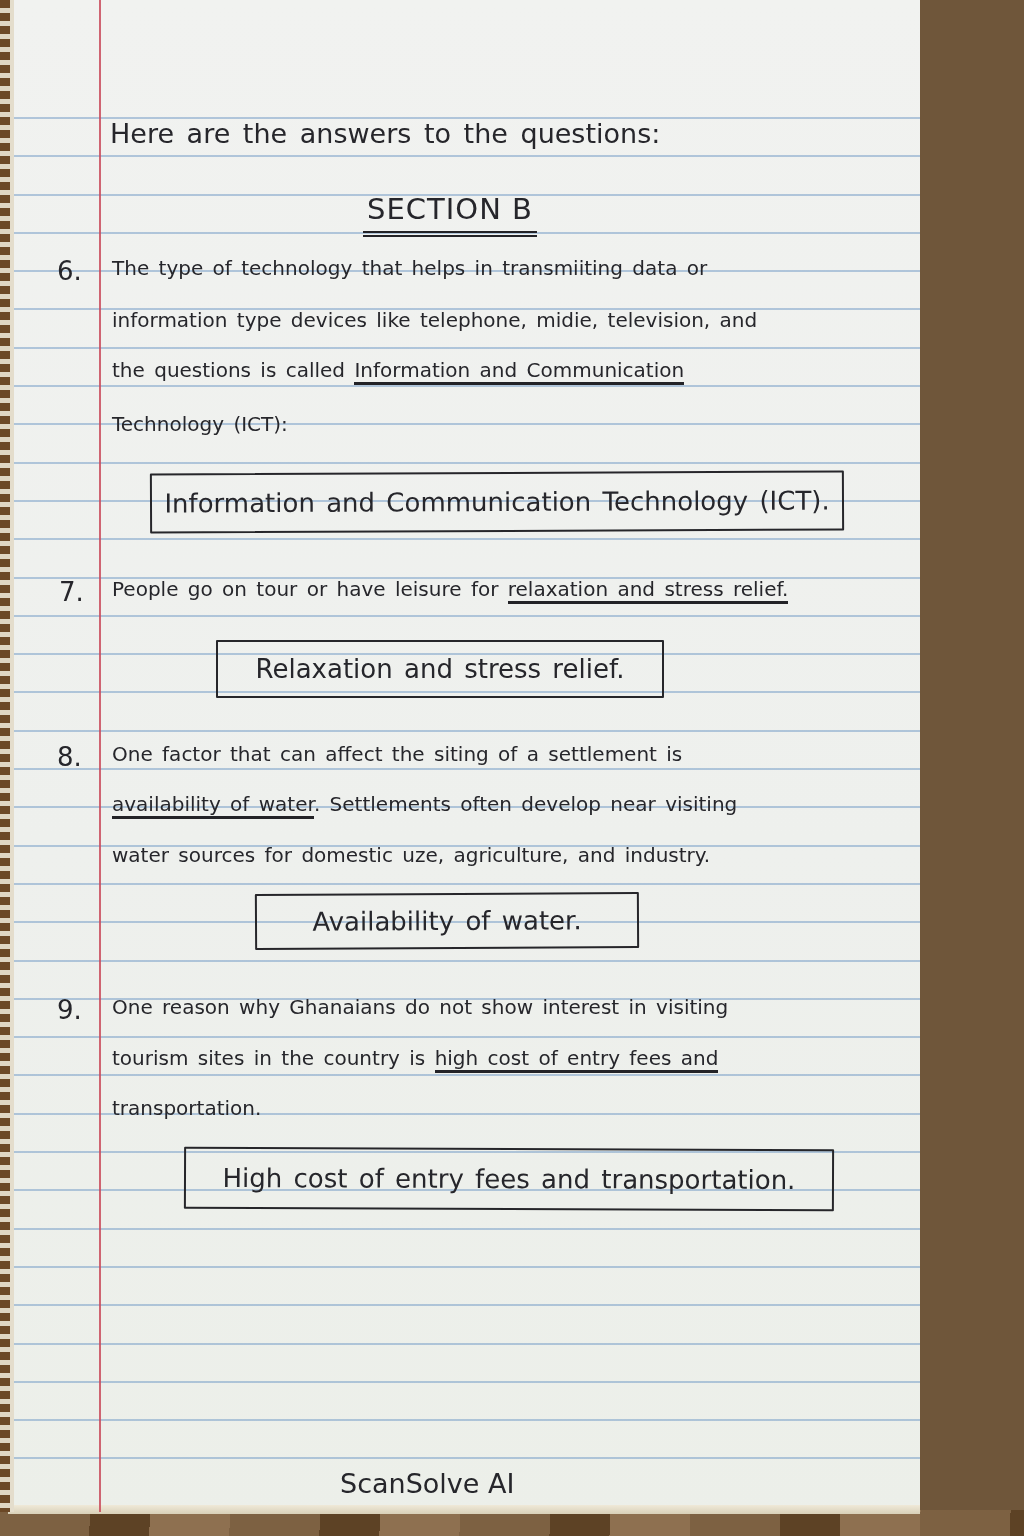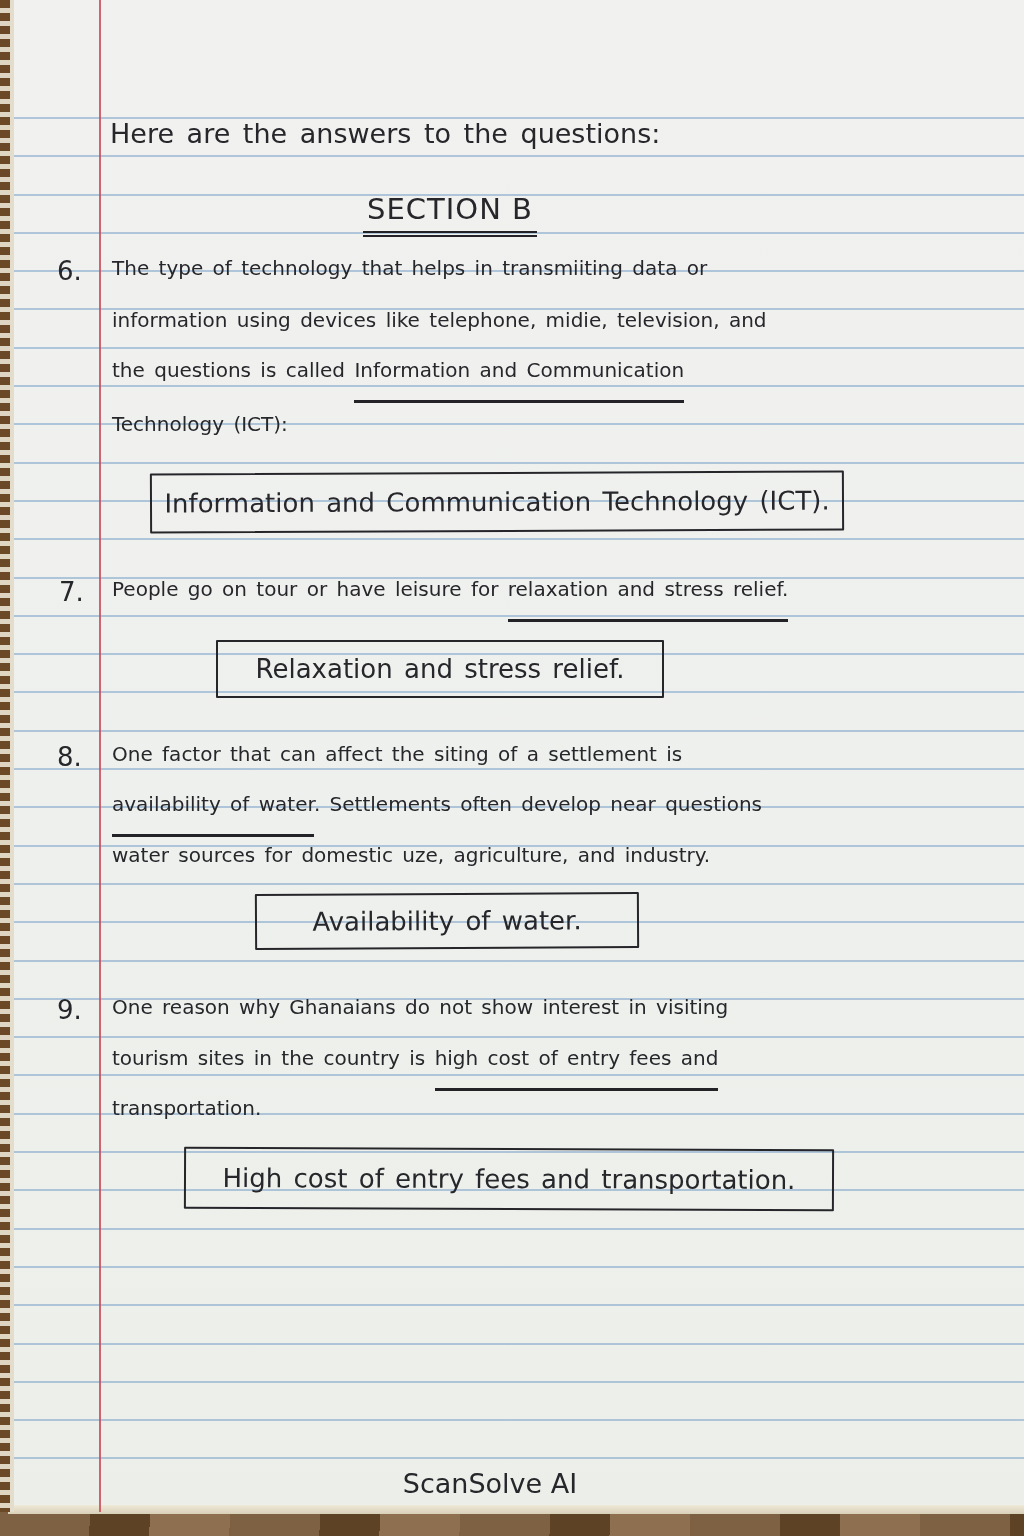--- a/index.html
+++ b/index.html
@@ -1,17 +1,17 @@
 <!DOCTYPE html>
 <html><head>
 <meta charset="utf-8">
 <style>
   html,body{margin:0;padding:0;}
   body{width:1024px;height:1536px;overflow:hidden;background:#6f563a;}
-  .page{position:relative;width:1024px;height:1536px;
+  .page{position:relative;width:920px;height:1536px;
         font-family:"DejaVu Sans", sans-serif;
         background:linear-gradient(180deg,#f1f2f0 0%,#eef0ed 55%,#ecefe9 100%);}
   
   .rules{position:absolute;left:14px;right:0;top:117px;height:1345px;z-index:1;
          background:repeating-linear-gradient(to bottom,
            rgba(122,160,200,0.55) 0 2px, rgba(0,0,0,0) 2px 38.3px);}
   
   .margin-line{position:absolute;left:99px;top:0;width:2px;height:1512px;
                background:rgba(201,75,92,0.85);z-index:2;}
   
@@ -29,64 +29,64 @@
   .section{left:337px;top:192px;width:200px;text-align:right;font-size:29px;letter-spacing:1px;}
   .dblu{display:inline-block;position:relative;padding:0 4px 5px 4px;border-bottom:2.5px solid #222226;}
   .dblu::after{content:"";position:absolute;left:0;right:0;bottom:-6px;height:2.5px;background:#222226;}
   .num{font-size:26px;}
   .n6{left:57px;top:256px}.n7{left:59px;top:577px}.n8{left:57px;top:742px}.n9{left:57px;top:995px}
   .line{left:112px;font-size:20px;white-space:nowrap;word-spacing:3px;}
   .l6-1{top:256px}.l6-2{top:308px}.l6-3{top:358px}.l6-4{top:412px}
   .l7-1{top:577px}
   .l8-1{top:742px}.l8-2{top:792px}.l8-3{top:843px}
   .l9-1{top:995px}.l9-2{top:1046px}.l9-3{top:1096px}
-  .u{border-bottom:3px solid #232327;padding-bottom:18px;}
+  .u{border-bottom:3px solid #232327;padding-bottom:0;}
   .box{position:absolute;z-index:4;border:2.5px solid #26262a;border-radius:1px;
        display:flex;align-items:center;justify-content:center;
        font-size:26px;color:#26262b;white-space:nowrap;word-spacing:3px;}
   .b6{left:150px;top:472px;width:690px;height:56px;transform:rotate(-0.25deg)}
   .b7{left:216px;top:640px;width:444px;height:54px}
   .b8{left:255px;top:893px;width:380px;height:52px;transform:rotate(-0.3deg)}
   .b9{left:184px;top:1148px;width:646px;height:58px;transform:rotate(0.2deg)}
-  .footer{left:340px;top:1468px;width:300px;text-align:center;font-size:27px;}
+  .footer{left:340px;top:1468px;width:300px;font-size:27px;}
 </style>
 </head>
 <body>
 
 <div class="page">
   <div class="wood"></div>
   <div class="paper-edge"></div>
   <div class="rules"></div>
   <div class="margin-line"></div>
   <div class="binding"></div>
 
   <div class="hw header">Here are the answers to the questions:</div>
 
   <div class="hw section">
     <span class="dblu">SECTION B</span>
   </div>
 
   <div class="hw num n6">6.</div>
   <div class="hw line l6-1"><span>The type of technology that helps in transmiiting data or</span><span class="u"></span><span></span></div>
-  <div class="hw line l6-2"><span>information using devices like telephone, midie, television, and</span><span class="u"></span><span></span></div>
+  <div class="hw line l6-2"><span>information type devices like telephone, midie, television, and</span><span class="u"></span><span></span></div>
   <div class="hw line l6-3"><span>the questions is called </span><span class="u">Information and Communication</span><span></span></div>
   <div class="hw line l6-4"><span>Technology (ICT):</span><span class="u"></span><span></span></div>
   <div class="box b6">
       <span>Information and Communication Technology (ICT).</span>
     </div>
 
   <div class="hw num n7">7.</div>
   <div class="hw line l7-1"><span>People go on tour or have leisure for </span><span class="u">relaxation and stress relief.</span><span></span></div>
   <div class="box b7">
       <span>Relaxation and stress relief.</span>
     </div>
 
   <div class="hw num n8">8.</div>
   <div class="hw line l8-1"><span>One factor that can affect the siting of a settlement is</span><span class="u"></span><span></span></div>
-  <div class="hw line l8-2"><span></span><span class="u">availability of water</span><span>. Settlements often develop near questions</span></div>
+  <div class="hw line l8-2"><span></span><span class="u">availability of water</span><span>. Settlements often develop near visiting</span></div>
   <div class="hw line l8-3"><span>water sources for domestic uze, agriculture, and industry.</span><span class="u"></span><span></span></div>
   <div class="box b8">
       <span>Availability of water.</span>
     </div>
 
   <div class="hw num n9">9.</div>
   <div class="hw line l9-1"><span>One reason why Ghanaians do not show interest in visiting</span><span class="u"></span><span></span></div>
   <div class="hw line l9-2"><span>tourism sites in the country is </span><span class="u">high cost of entry fees and</span><span></span></div>
   <div class="hw line l9-3"><span>transportation.</span><span class="u"></span><span></span></div>
   <div class="box b9">

